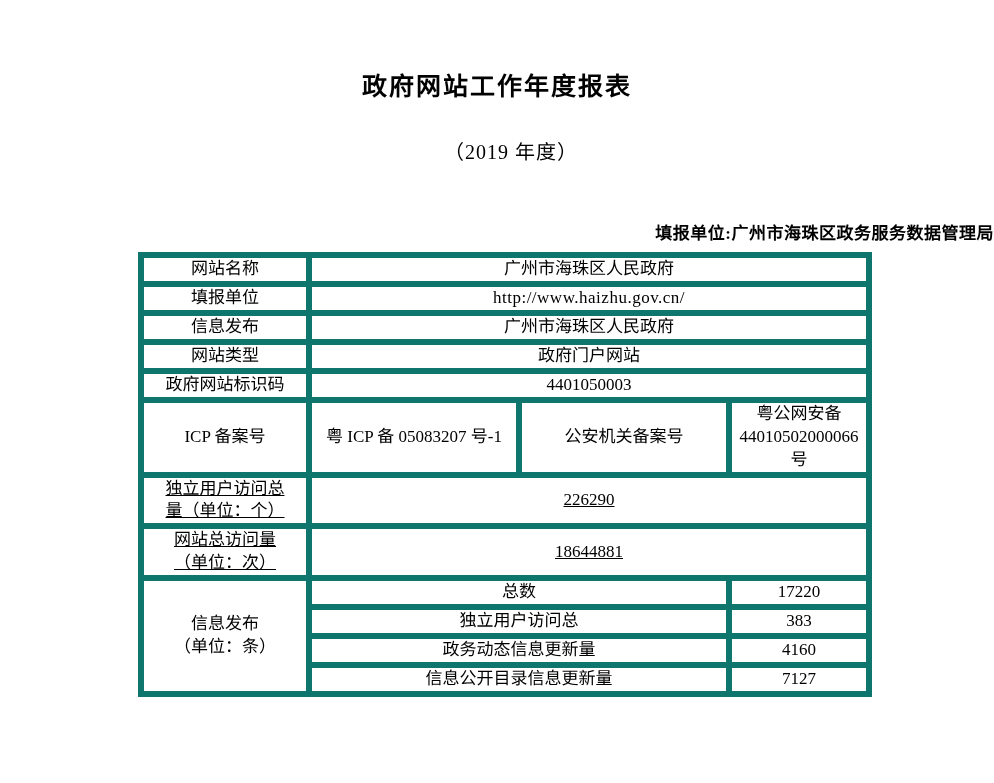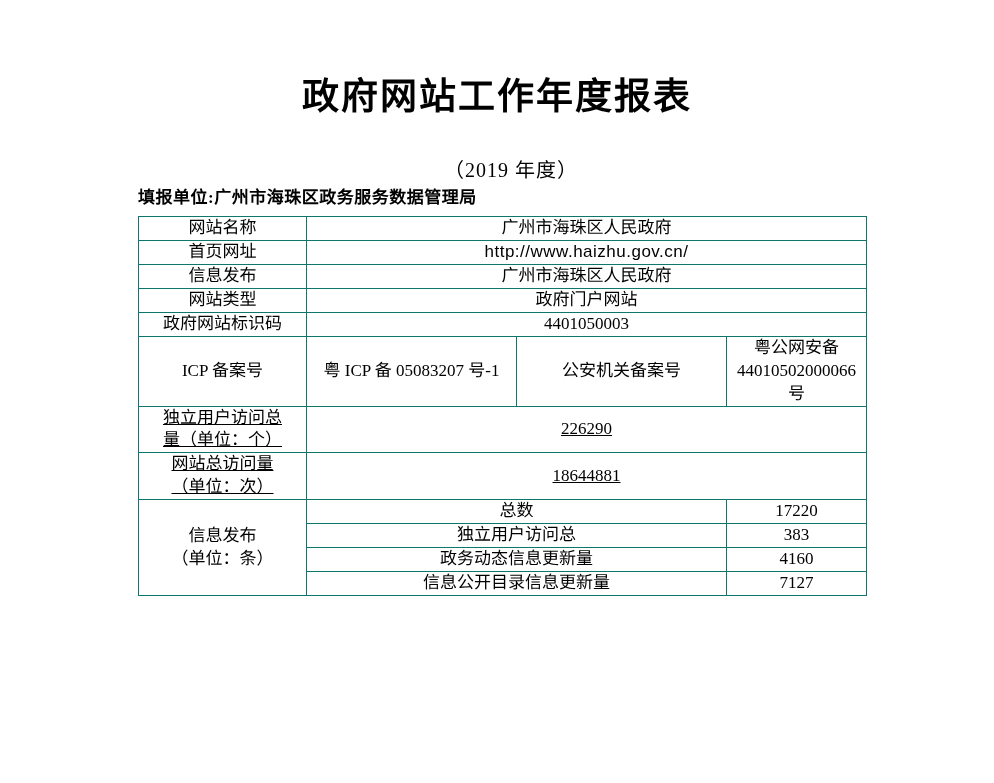--- a/index.html
+++ b/index.html
@@ -15,59 +15,61 @@
     overflow: hidden;
   }
   .page {
     position: relative;
     width: 994px;
     height: 783px;
     box-sizing: border-box;
   }
   .doc-title {
     text-align: center;
-    font-size: 37px;
+    font-size: 25px;
     font-weight: bold;
     letter-spacing: 2px;
     margin-top: 66px;
     font-family: "Liberation Serif", "DejaVu Serif", serif;
   }
   .doc-subtitle {
     text-align: center;
     font-size: 20px;
     margin-top: 34px;
     letter-spacing: 1px;
     padding-left: 28px;
   }
   .reporter-line {
+    margin-top: 54px;
     margin-left: 138px;
     font-size: 17px;
     font-weight: bold;
     letter-spacing: 0.5px;
+    text-align: right;
   }
   table.report {
     margin-left: 138px;
     margin-top: 8px;
     border-collapse: collapse;
     width: 728px;
     table-layout: fixed;
   }
   table.report td {
-    border: 1px solid #0f766e;
+    border: 6px solid #0f766e;
     text-align: center;
     vertical-align: middle;
     font-size: 17px;
     padding: 0 4px;
     line-height: 1.35;
   }
   .row-h-normal { height: 22px; }
   .row-h-tall { height: 54px; }
   .row-h-mid { height: 38px; text-decoration: underline; }
   .mono-url {
-    font-family: Liberation Sans, sans-serif;
+    font-family: Liberation Serif, serif;
     font-size: 17px;
     letter-spacing: 0.5px;
   }
   .two-line { line-height: 1.5; }
 </style>
 </head>
 <body>
 
 <div class="page">
 
@@ -81,21 +83,21 @@
       <col style="width:210px">
       <col style="width:210px">
       <col style="width:140px">
     </colgroup>
     <tbody>
       <tr class="row-h-normal">
         <td>网站名称</td>
         <td colspan="3">广州市海珠区人民政府</td>
       </tr>
       <tr class="row-h-normal">
-        <td>首页网址</td>
+        <td>填报单位</td>
         <td colspan="3" class="mono-url">http://www.haizhu.gov.cn/</td>
       </tr>
       <tr class="row-h-normal">
         <td>信息发布</td>
         <td colspan="3">广州市海珠区人民政府</td>
       </tr>
       <tr class="row-h-normal">
         <td>网站类型</td>
         <td colspan="3">政府门户网站</td>
       </tr>

